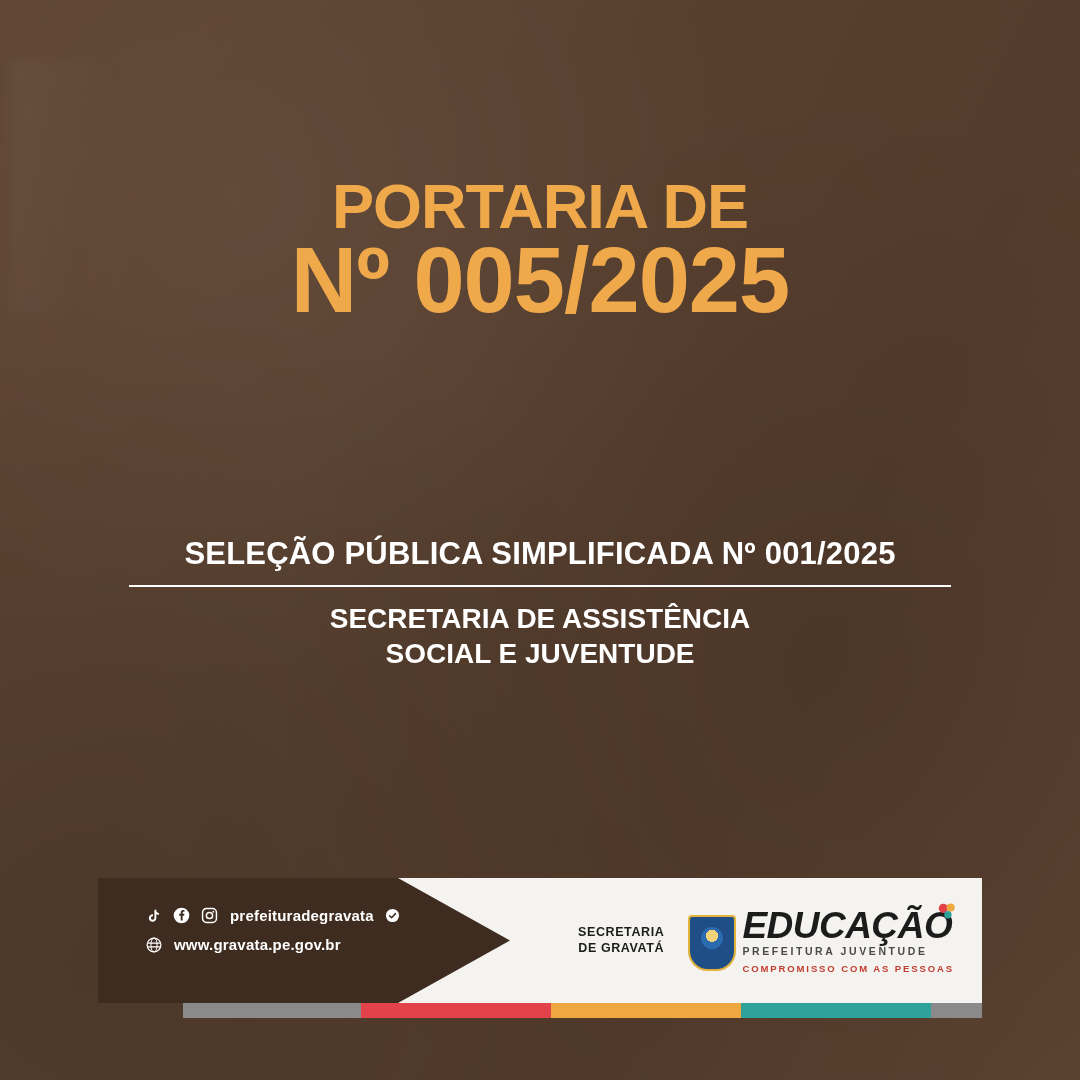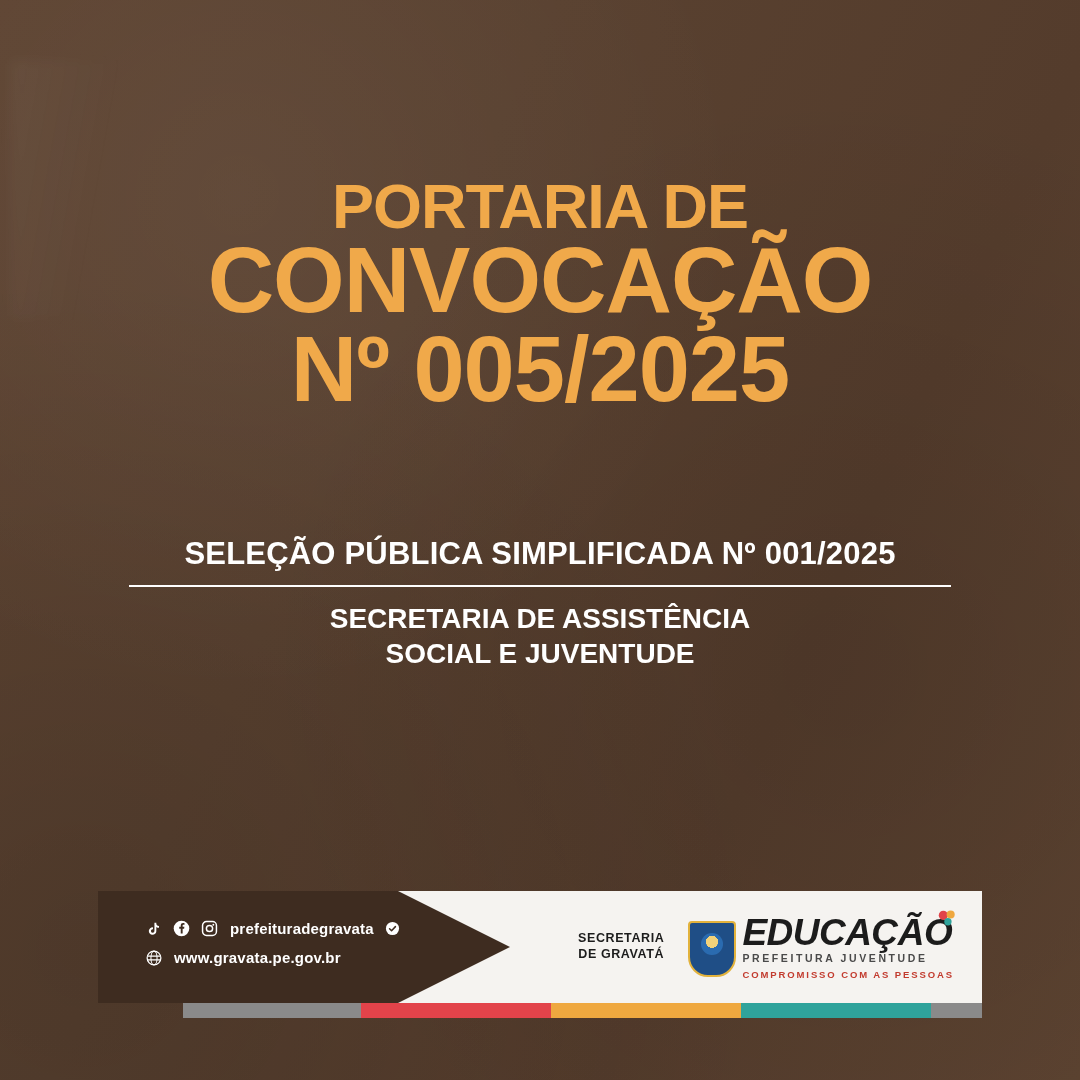--- a/index.html
+++ b/index.html
@@ -96,21 +96,21 @@
     margin-top: 7px;
   }
   .subtitle-sec span { display: block; }
 
   
   .footer {
     position: absolute;
     left: 98px;
     right: 98px;
     bottom: 77px;
-    height: 112px;
+    height: 125px;
   }
   .footer-dark {
     position: absolute;
     inset: 0;
     background: #3e2c20;
   }
   .footer-white {
     position: absolute;
     top: 0;
     bottom: 0;
@@ -245,21 +245,20 @@
 </head>
 <body>
 
 <div class="bg-texture"></div>
 <div class="bg-streak"></div>
 
 <div class="content">
 
   <div class="headline">
     <span class="line line-1">PORTARIA DE</span>
-    <span class="line line-2">CONVOCAÇÃO</span>
     <span class="line line-3">Nº 005/2025</span>
   </div>
 
   <div class="subtitle-block">
     <div class="subtitle-main">SELEÇÃO PÚBLICA SIMPLIFICADA Nº 001/2025</div>
     <div class="rule"></div>
     <div class="subtitle-sec">
       <span>SECRETARIA DE ASSISTÊNCIA</span>
       <span>SOCIAL E JUVENTUDE</span>
     </div>

